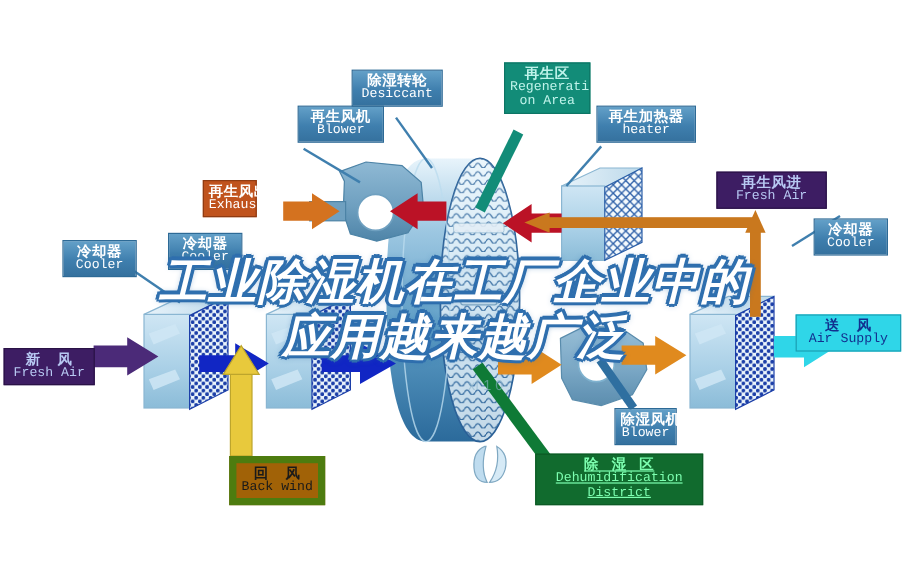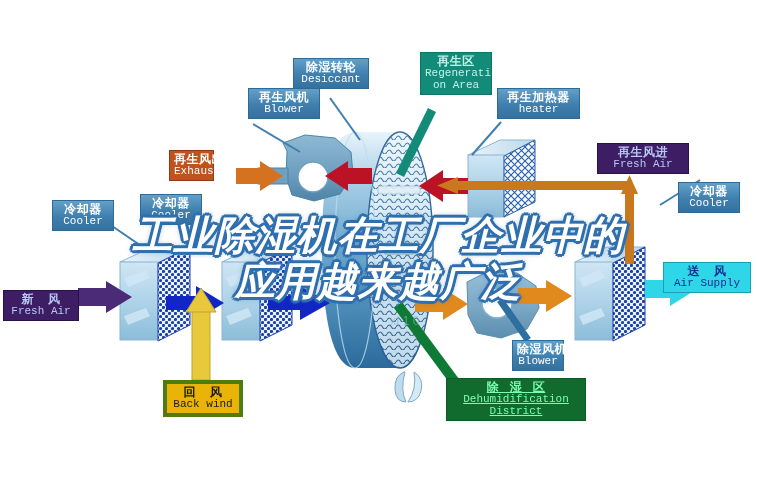--- a/index.html
+++ b/index.html
@@ -20,21 +20,21 @@
   .lbl-teal{background:#128c78;color:#bff3ea;border:1px solid #0d7565;}
   
   .lbl-green{background:#116b2e;color:#7dffb0;border:1px solid #0c5a25;}
   
   .lbl-purple{background:#3d1d63;color:#b7c8f2;border:1px solid #2a1246;}
   
   .lbl-cyan{background:#2fd6e8;color:#12308f;border:1px solid #1b9fb3;}
   
   .lbl-rust{background:#c0531d;color:#ffffff;border:1px solid #8f3b12;}
   
-  .lbl-yellow{background:#eab308;color:#1a1a1a;border:4px solid #4d7c0f;}
+  .lbl-yellow{background:#a16207;color:#1a1a1a;border:6px solid #4d7c0f;margin-left:28px;}
 
   .lbl-cyan .cn,.lbl-cyan .en{text-shadow:none;}
   .lbl .cn,.lbl .en{white-space:pre;}
 
   
   #art{position:absolute;left:0;top:0;width:757px;height:488px;z-index:10;}
 
   
   #headline{position:absolute;left:0;top:212px;width:757px;z-index:90;text-align:center;
             font-family:"Liberation Sans",sans-serif;font-weight:700;font-style:italic;

